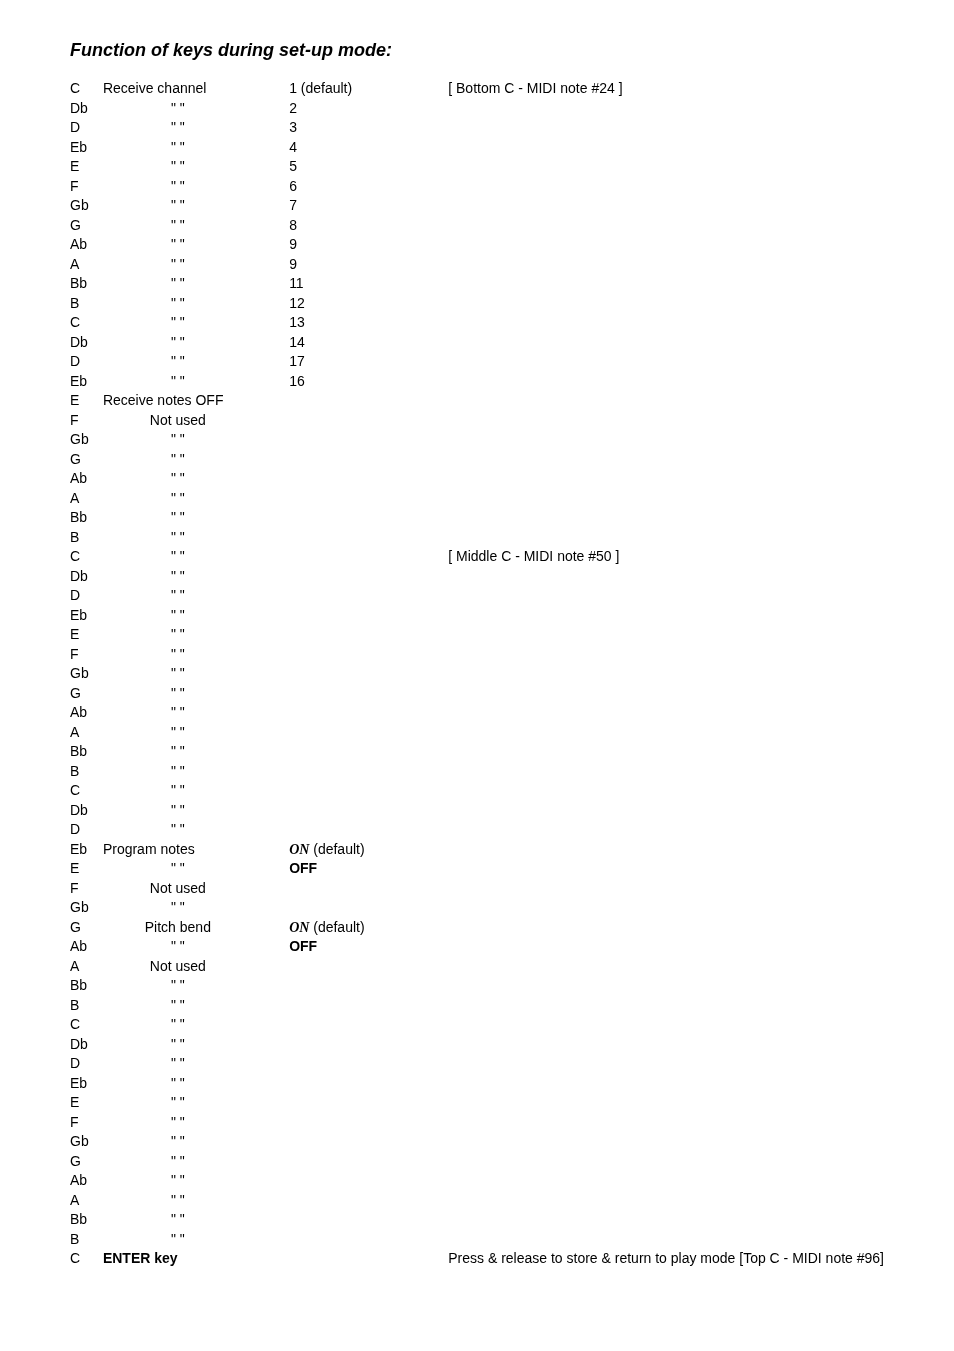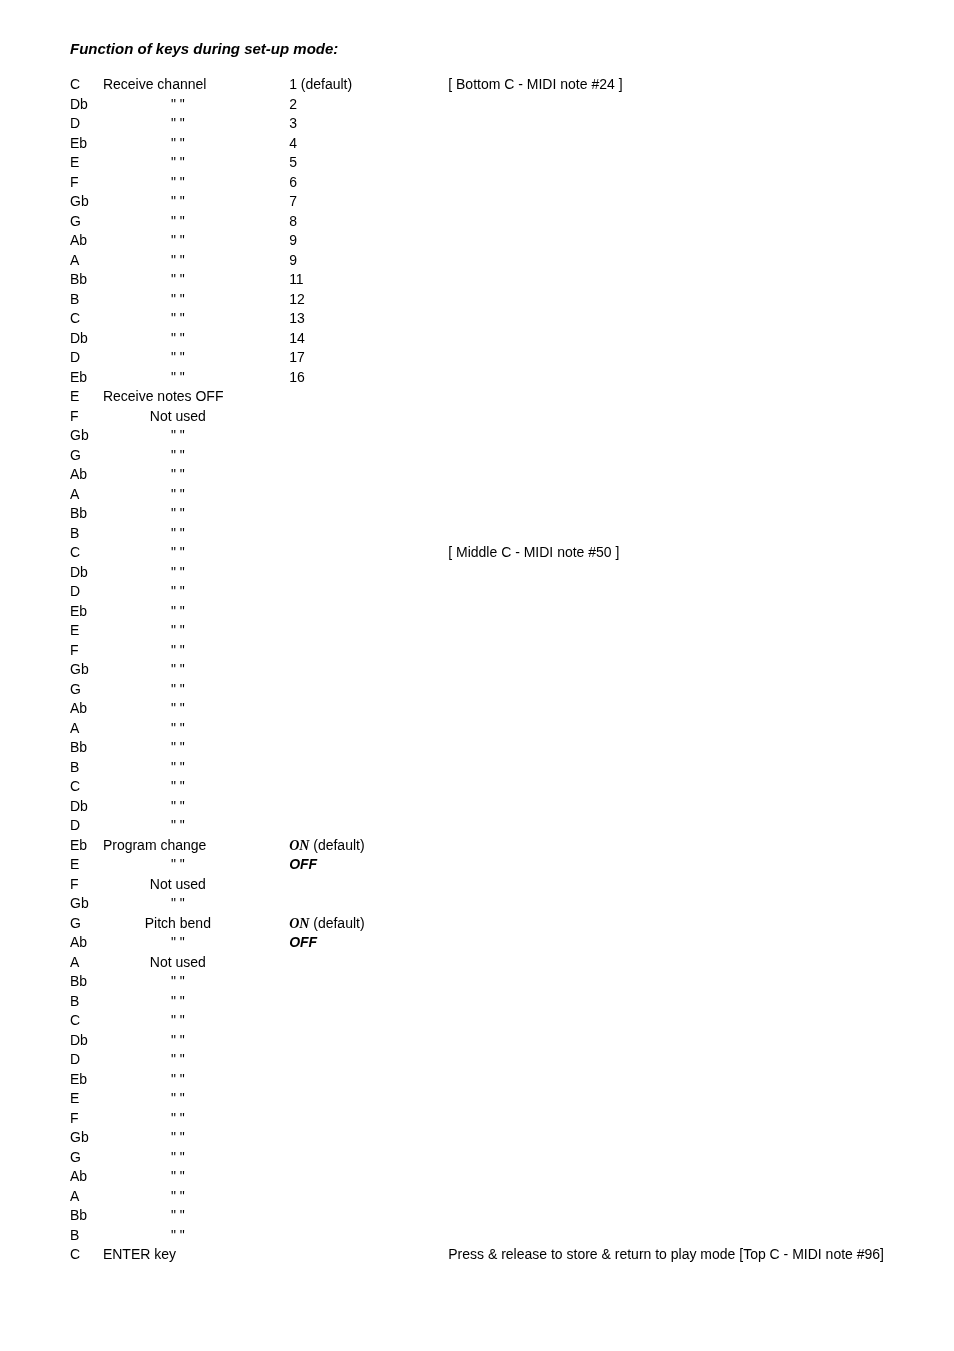--- a/index.html
+++ b/index.html
@@ -6,42 +6,42 @@
     body {
       font-family: Arial, Helvetica, sans-serif;
       font-size: 14px;
       color: #000;
       background: #fff;
       padding: 40px 70px;
     }
     .heading {
       font-style: italic;
       font-weight: bold;
-      font-size: 15px;
+      font-size: 18px;
       margin-bottom: 18px;
     }
     .table {
       display: table;
       border-collapse: collapse;
     }
     .row { display: table-row; }
     .cell {
       display: table-cell;
       vertical-align: top;
       padding: 0;
       line-height: 19.5px;
       white-space: nowrap;
     }
     .c-key { width: 50px; }
     .c-func { width: 230px; text-align: left; }
     .c-func .centered { display: inline-block; width: 150px; text-align: center; }
     .c-val { width: 260px; }
     .c-note { }
     .bold-italic-on { font-weight: bold; font-style: italic; font-family: Liberation Serif, serif; }
-    .bold-italic-off { font-weight: bold; font-style: italic; }
+    .bold-italic-off { font-weight: bold; }
   </style>
 </head>
 <body>
 
 <div class="heading">Function of keys during set-up mode:</div>
 
 <div class="table" id="tbl">
     <div class="row">
       <div class="cell c-key">C</div>
       <div class="cell c-func"><span>Receive channel</span></div>
@@ -271,21 +271,21 @@
       <div class="cell c-note"></div>
     </div>
     <div class="row">
       <div class="cell c-key">D</div>
       <div class="cell c-func"><span class="centered">" "</span></div>
       <div class="cell c-val"></div>
       <div class="cell c-note"></div>
     </div>
     <div class="row">
       <div class="cell c-key">Eb</div>
-      <div class="cell c-func"><span>Program change</span></div>
+      <div class="cell c-func"><span>Program notes</span></div>
       <div class="cell c-val"><span class="bold-italic-on">ON</span> (default)</div>
       <div class="cell c-note"></div>
     </div>
     <div class="row">
       <div class="cell c-key">E</div>
       <div class="cell c-func"><span class="centered">" "</span></div>
       <div class="cell c-val"><span class="bold-italic-off">OFF</span></div>
       <div class="cell c-note"></div>
     </div>
     <div class="row">
@@ -397,17 +397,17 @@
       <div class="cell c-note"></div>
     </div>
     <div class="row">
       <div class="cell c-key">B</div>
       <div class="cell c-func"><span class="centered">" "</span></div>
       <div class="cell c-val"></div>
       <div class="cell c-note"></div>
     </div>
     <div class="row">
       <div class="cell c-key">C</div>
-      <div class="cell c-func"><span style="font-weight: normal;">ENTER key</span></div>
+      <div class="cell c-func"><span style="font-weight: bold;">ENTER key</span></div>
       <div class="cell c-val"></div>
       <div class="cell c-note">Press &amp; release to store &amp; return to play mode [Top C - MIDI note #96]</div>
     </div>
   </div>
 
 </body></html>

